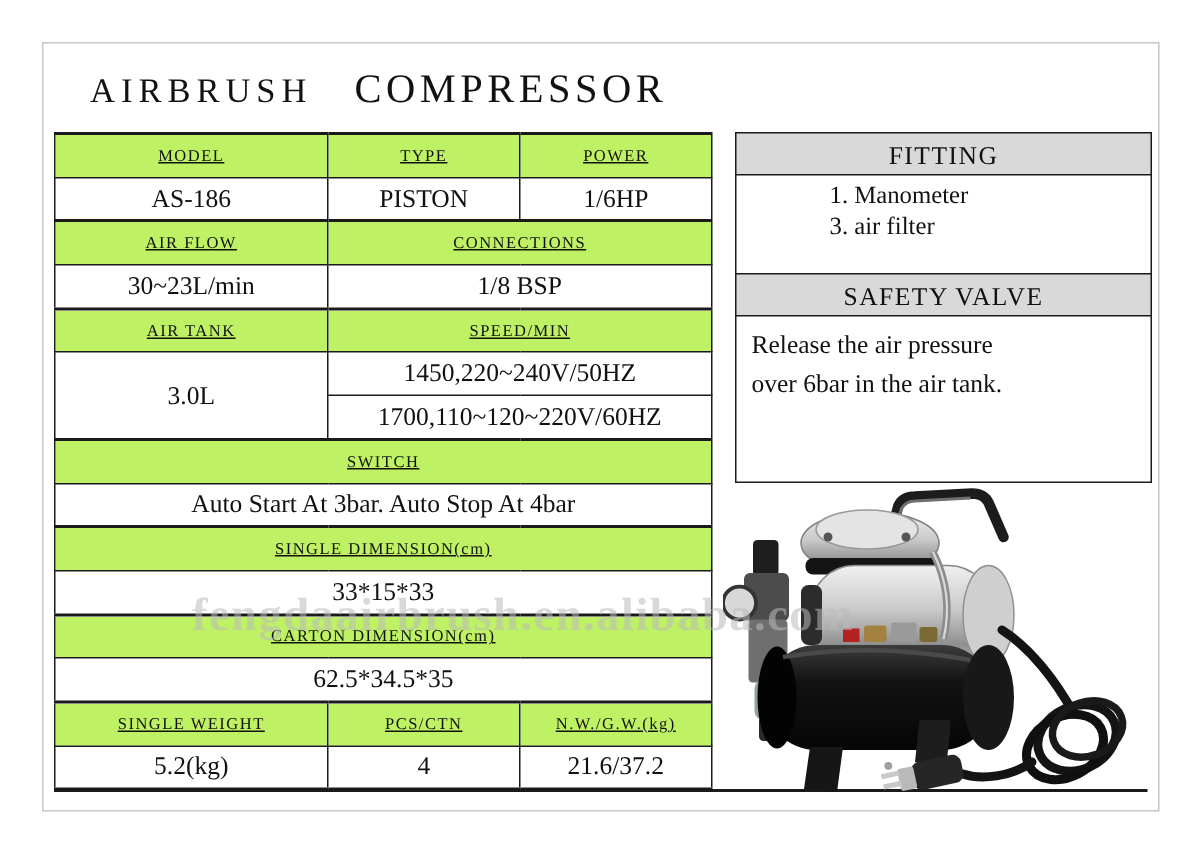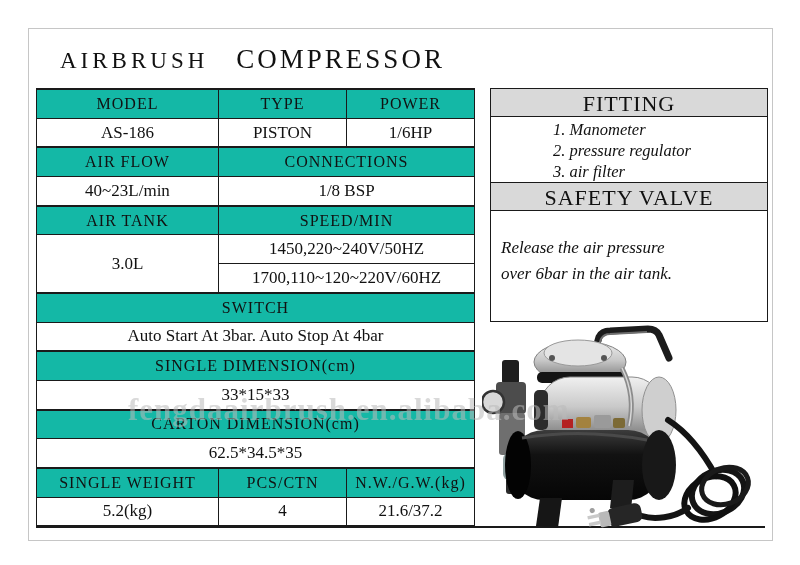--- a/index.html
+++ b/index.html
@@ -8,38 +8,38 @@
   .page-frame{position:absolute;left:28px;top:28px;width:743px;height:511px;
               border:1px solid #c6c6c6;background:#fff;}
   .title{position:absolute;left:60px;top:44px;white-space:nowrap;}
   .title .w1{font-size:23px;letter-spacing:4px;font-weight:500;}
   .title .w2{font-size:27px;letter-spacing:3px;margin-left:28px;font-weight:500;}
 
   table.spec{position:absolute;left:36px;top:88px;width:438px;
              border-collapse:collapse;table-layout:fixed;}
   table.spec td{border:1.6px solid #1a1a1a;text-align:center;vertical-align:middle;
                 font-size:17px;height:27.7px;padding:0 2px;overflow:hidden;}
-  table.spec td.hdr{background:#14b8a6;font-size:16px;letter-spacing:1px;}
+  table.spec td.hdr{background:#bef264;font-size:11px;letter-spacing:1px;text-decoration:underline;}
   table.spec tr.sect td{border-top-width:2.4px;}
   table.spec tr.last td{border-bottom-width:2.4px;}
   col.c1{width:182px;} col.c2{width:128px;} col.c3{width:128px;}
 
   .bottom-rule{position:absolute;left:36px;top:526px;width:729px;height:2px;
                background:#1a1a1a;}
 
   .panel-bar{position:absolute;left:490px;width:278px;height:31px;background:#d9d9d9;
              border:1.6px solid #1a1a1a;box-sizing:border-box;display:flex;
-             align-items:center;justify-content:center;font-size:22px;letter-spacing:1px;}
+             align-items:center;justify-content:center;font-size:17px;letter-spacing:1px;}
   .panel-box{position:absolute;left:490px;width:278px;border:1.6px solid #1a1a1a;
-             box-sizing:border-box;background:#fff;font-style:italic;}
+             box-sizing:border-box;background:#fff;}
   .fitting-bar{top:88px;}
   .fitting-box{top:115.5px;height:68px;padding:2px 0 0 62px;font-size:16.5px;line-height:21px;}
   .fitting-box div{white-space:nowrap;}
   .safety-bar{top:182px;}
-  .safety-box{top:209.5px;height:112px;padding:24px 6px 0 10px;font-size:17px;line-height:26px;}
+  .safety-box{top:209.5px;height:112px;padding:6px 6px 0 10px;font-size:17px;line-height:26px;}
   .safety-box div{white-space:nowrap;}
 
   .watermark{position:absolute;left:128px;top:392px;width:672px;overflow:hidden;
              font-family:Liberation Serif, serif;font-weight:bold;font-size:31px;
              letter-spacing:1px;color:rgba(185,185,185,0.55);white-space:nowrap;
              z-index:6;pointer-events:none;}
   .photo{position:absolute;left:482px;top:320px;width:310px;height:240px;z-index:3;}
 </style>
 </head>
 <body>
@@ -65,21 +65,21 @@
   <tr>
     <td>AS-186</td>
     <td>PISTON</td>
     <td>1/6HP</td>
   </tr>
   <tr class="sect">
     <td class="hdr">AIR FLOW</td>
     <td class="hdr" colspan="2">CONNECTIONS</td>
   </tr>
   <tr>
-    <td>40~23L/min</td>
+    <td>30~23L/min</td>
     <td colspan="2">1/8 BSP</td>
   </tr>
   <tr class="sect">
     <td class="hdr">AIR TANK</td>
     <td class="hdr" colspan="2">SPEED/MIN</td>
   </tr>
   <tr>
     <td rowspan="2">3.0L</td>
     <td colspan="2">1450,220~240V/50HZ</td>
   </tr>
@@ -115,21 +115,20 @@
     <td>21.6/37.2</td>
   </tr>
 </tbody>
   </table>
 
 <div class="bottom-rule"></div>
 
 <div class="panel-bar fitting-bar">FITTING</div>
 <div class="panel-box fitting-box">
   <div>1. Manometer</div>
-  <div>2. pressure regulator</div>
   <div>3. air filter</div>
 </div>
 
 <div class="panel-bar safety-bar">SAFETY VALVE</div>
 <div class="panel-box safety-box">
   <div>Release the air pressure</div>
   <div>over 6bar in the air tank.</div>
 </div>
 
 <div class="watermark">fengdaairbrush.en.alibaba.com</div>

